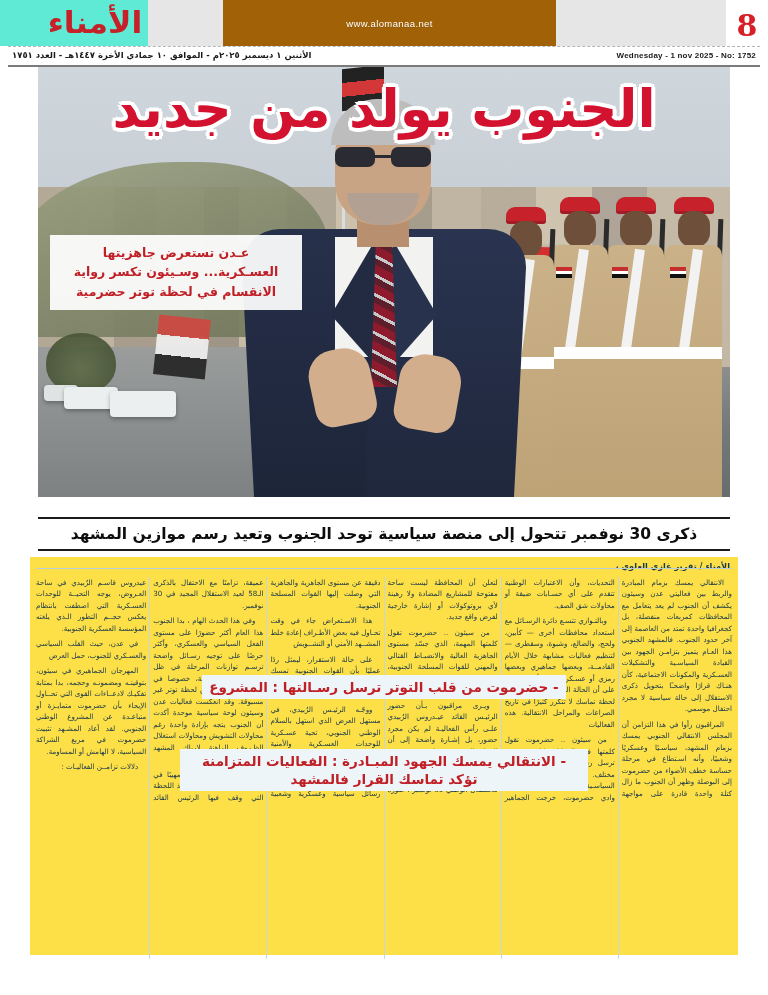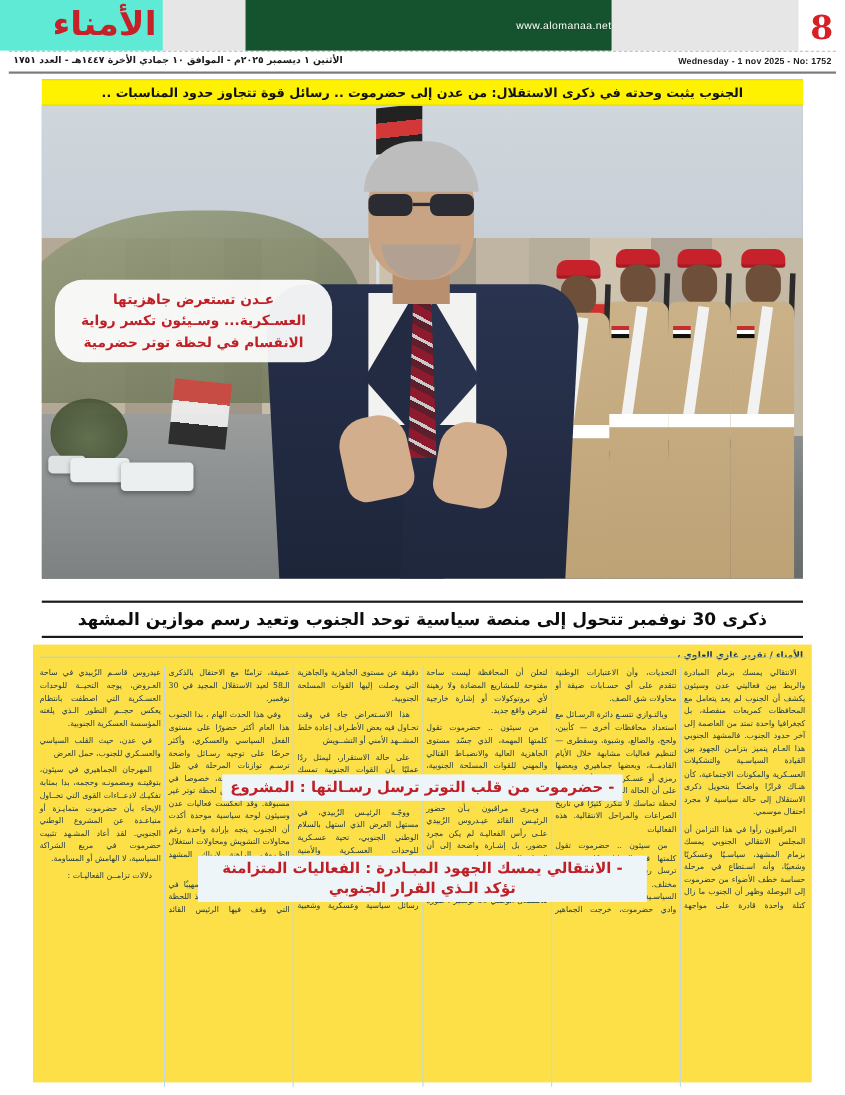--- a/index.html
+++ b/index.html
@@ -16,21 +16,21 @@
   
   .masthead{position:relative;height:46px;display:flex;align-items:stretch;}
   .mh-left{width:42px;display:flex;align-items:center;justify-content:center;background:#fff;}
   .page-num{
     color:#d91f26;font-weight:bold;font-size:30px;line-height:1;
     font-family:"DejaVu Serif","Liberation Serif",serif;
     padding-top:6px;
   }
   .mh-grey1{flex:0 0 170px;background:#e6e6e6;}
   .mh-url{
-    flex:1 1 auto;background:#14532d;display:flex;align-items:center;
+    flex:1 1 auto;background:#a16207;display:flex;align-items:center;justify-content:center;
   }
   .mh-url span{
     color:#ffffff;font-size:9.5px;letter-spacing:.4px;
     font-family:"Liberation Sans",sans-serif;
     text-shadow:0 1px 0 rgba(0,0,0,.15);
   }
   .mh-grey2{flex:0 0 75px;background:#e6e6e6;}
   .mh-logo{
     flex:0 0 140px;background:#5eead4;display:flex;align-items:center;justify-content:flex-start;
     padding-right:8px;
@@ -159,25 +159,24 @@
   .sp-suit-l{position:absolute;left:8px;top:132px;width:150px;height:268px;background:linear-gradient(#26304a,#1d2539);border-radius:40px 8px 0 0;transform:skewX(3deg);}
   .sp-suit-r{position:absolute;right:8px;top:132px;width:150px;height:268px;background:linear-gradient(#2a3450,#1f273c);border-radius:8px 40px 0 0;transform:skewX(-3deg);}
   .sp-lapel-l{position:absolute;left:92px;top:140px;width:46px;height:130px;background:#222b42;clip-path:polygon(100% 0,100% 100%,0 60%);}
   .sp-lapel-r{position:absolute;right:92px;top:140px;width:46px;height:130px;background:#28324c;clip-path:polygon(0 0,0 100%,100% 60%);}
   .sp-hand{position:absolute;width:62px;height:76px;background:#d3ae8d;border-radius:26px 26px 18px 18px;}
   .sp-hand.h1{left:72px;top:252px;transform:rotate(-12deg);}
   .sp-hand.h2{right:70px;top:258px;transform:rotate(10deg);}
 
   
   .red-box{
-    position:absolute;left:12px;top:158px;width:232px;
+    position:absolute;left:12px;top:168px;width:232px;
     background:rgba(255,255,255,.93);
     padding:8px 10px 9px 10px;
     z-index:5;
-    border-radius:25px;
   }
   .red-box p{
     margin:0;color:#c01f26;font-weight:bold;font-size:12.5px;line-height:1.55;
     text-align:center;font-family:"DejaVu Sans",sans-serif;
     direction:rtl;
   }
 
   
   .main-headline{
     position:absolute;top:14px;right:16px;left:16px;z-index:5;
@@ -260,23 +259,20 @@
 
   <div class="rule dotted"></div>
 
   <div class="dateline">
     <div class="en">Wednesday - 1  nov  2025 - No: 1752</div>
     <div class="ar">الأثنين ١ ديسمبر ٢٠٢٥م - الموافق ١٠ جمادي الأخرة ١٤٤٧هـ - العدد ١٧٥١</div>
   </div>
 
   <div class="rule2"></div>
 
-  <div class="yellow-strip">
-    <span>الجنوب يثبت وحدته في ذكرى الاستقلال: من عدن إلى حضرموت .. رسائل قوة تتجاوز حدود المناسبات ..</span>
-  </div>
 
   <div class="photo-wrap">
     <div class="photo-frame">
       <div class="ph-sky"></div>
       <div class="ph-city"></div>
       <div class="ph-hill"></div>
       <div class="ph-ground"></div>
       <div class="ph-road"></div>
       <div class="ph-tree"></div>
       <div class="ph-car c3"></div>
@@ -338,20 +334,23 @@
         <div class="sp-glass">
           <div class="lens l"></div>
           <div class="lens r"></div>
           <div class="bridge"></div>
         </div>
         <div class="sp-hand h1"></div>
         <div class="sp-hand h2"></div>
       </div>
     </div>
 
+    <div class="main-headline">
+      <span>الجنوب يولد من جديد</span>
+    </div>
 
     <div class="red-box">
       <p>عـدن تستعرض جاهزيتها</p>
       <p>العسـكرية... وسـيئون تكسر رواية</p>
       <p>الانقسام في لحظة توتر حضرمية</p>
     </div>
   </div>
 
   <div class="cap-bar">
     <span>ذكرى 30 نوفمبر تتحول إلى منصة سياسية توحد الجنوب وتعيد رسم موازين المشهد</span>
@@ -381,17 +380,17 @@
       <p class="ind">المهرجان الجماهيري في سيئون، بتوقيتـه ومضمونـه وحجمه، بدا بمثابة تفكيـك لادعــاءات القوى التي تحــاول الإيحاء بأن حضرموت متمايـزة أو متباعـدة عن المشروع الوطني الجنوبي. لقد أعاد المشـهد تثبيت حضرموت في مربع الشراكة السياسية، لا الهامش أو المساومة.</p>
       <p class="ind">دلالات تزامــن الفعاليـات :</p>
     </div>
 
     <div class="sub-head a">
       <span class="l1">- حضرموت من قلب التوتر ترسل رسـالتها : المشروع</span>
     </div>
 
     <div class="sub-head b">
       <span class="l1">- الانتقالي يمسك الجهود المبـادرة : الفعاليات المتزامنة</span>
-      <span class="l2">تؤكد الـذي القرار الجنوبي</span>
+      <span class="l2">تؤكد تماسك القرار فالمشهد</span>
     </div>
   </div>
 
 </div>
 
 </body></html>

